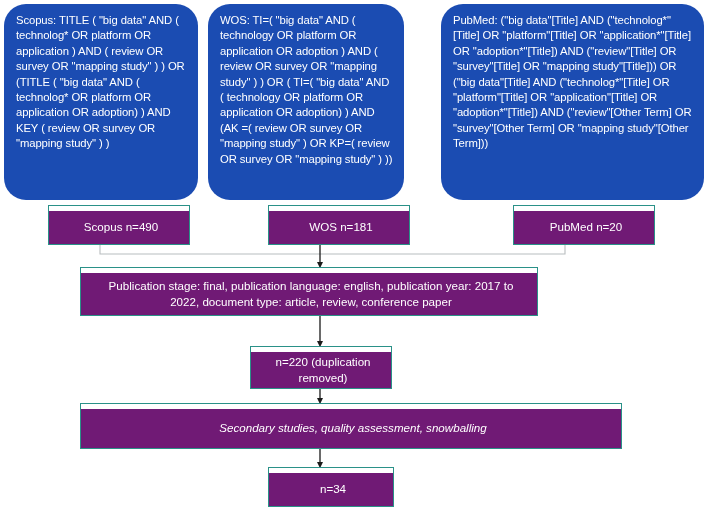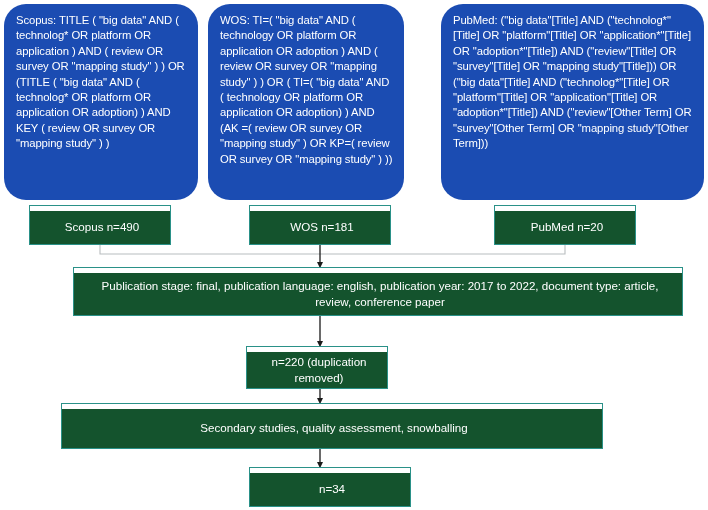--- a/index.html
+++ b/index.html
@@ -35,41 +35,42 @@
     word-break: normal;
   }
   #query-scopus { left: 4px;   top: 4px;  width: 194px; height: 196px; }
   #query-wos    { left: 208px; top: 4px;  width: 196px; height: 196px; }
   #query-pubmed { left: 441px; top: 4px;  width: 263px; height: 196px; }
 
   
   .teal-box {
     position: absolute;
     box-sizing: border-box;
-    background: #14532d;
+    background: #701a75;
     border-top: 5px solid #ffffff;
     box-shadow: 0 0 0 1px #2a9188;
     color: #ffffff;
     display: flex;
     align-items: center;
     justify-content: center;
     text-align: center;
     font-size: 11.6px;
     line-height: 15.5px;
     padding: 2px 8px 3px 12px;
     white-space: pre-line;
+    margin-left: 19px;
   }
   #box-scopus-count { left: 30px;  top: 206px; width: 140px; height: 38px; }
   #box-wos-count    { left: 250px; top: 206px; width: 140px; height: 38px; }
   #box-pubmed-count { left: 495px; top: 206px; width: 140px; height: 38px; }
 
-  #box-filters      { left: 74px;  top: 268px; width: 608px; height: 47px; }
-  #box-dedup        { left: 247px; top: 347px; width: 140px; height: 41px; }
-  #box-secondary    { left: 62px;  top: 404px; width: 540px; height: 44px; }
-  #box-final        { left: 250px; top: 468px; width: 160px; height: 38px; }
+  #box-filters      { left: 62px;  top: 268px; width: 456px; height: 47px; }
+  #box-dedup        { left: 232px; top: 347px; width: 140px; height: 41px; }
+  #box-secondary    { left: 62px;  top: 404px; width: 540px; height: 44px; font-style: italic; }
+  #box-final        { left: 250px; top: 468px; width: 124px; height: 38px; }
 
   
   #connectors {
     position: absolute;
     left: 0;
     top: 0;
     width: 708px;
     height: 510px;
     pointer-events: none;
   }

